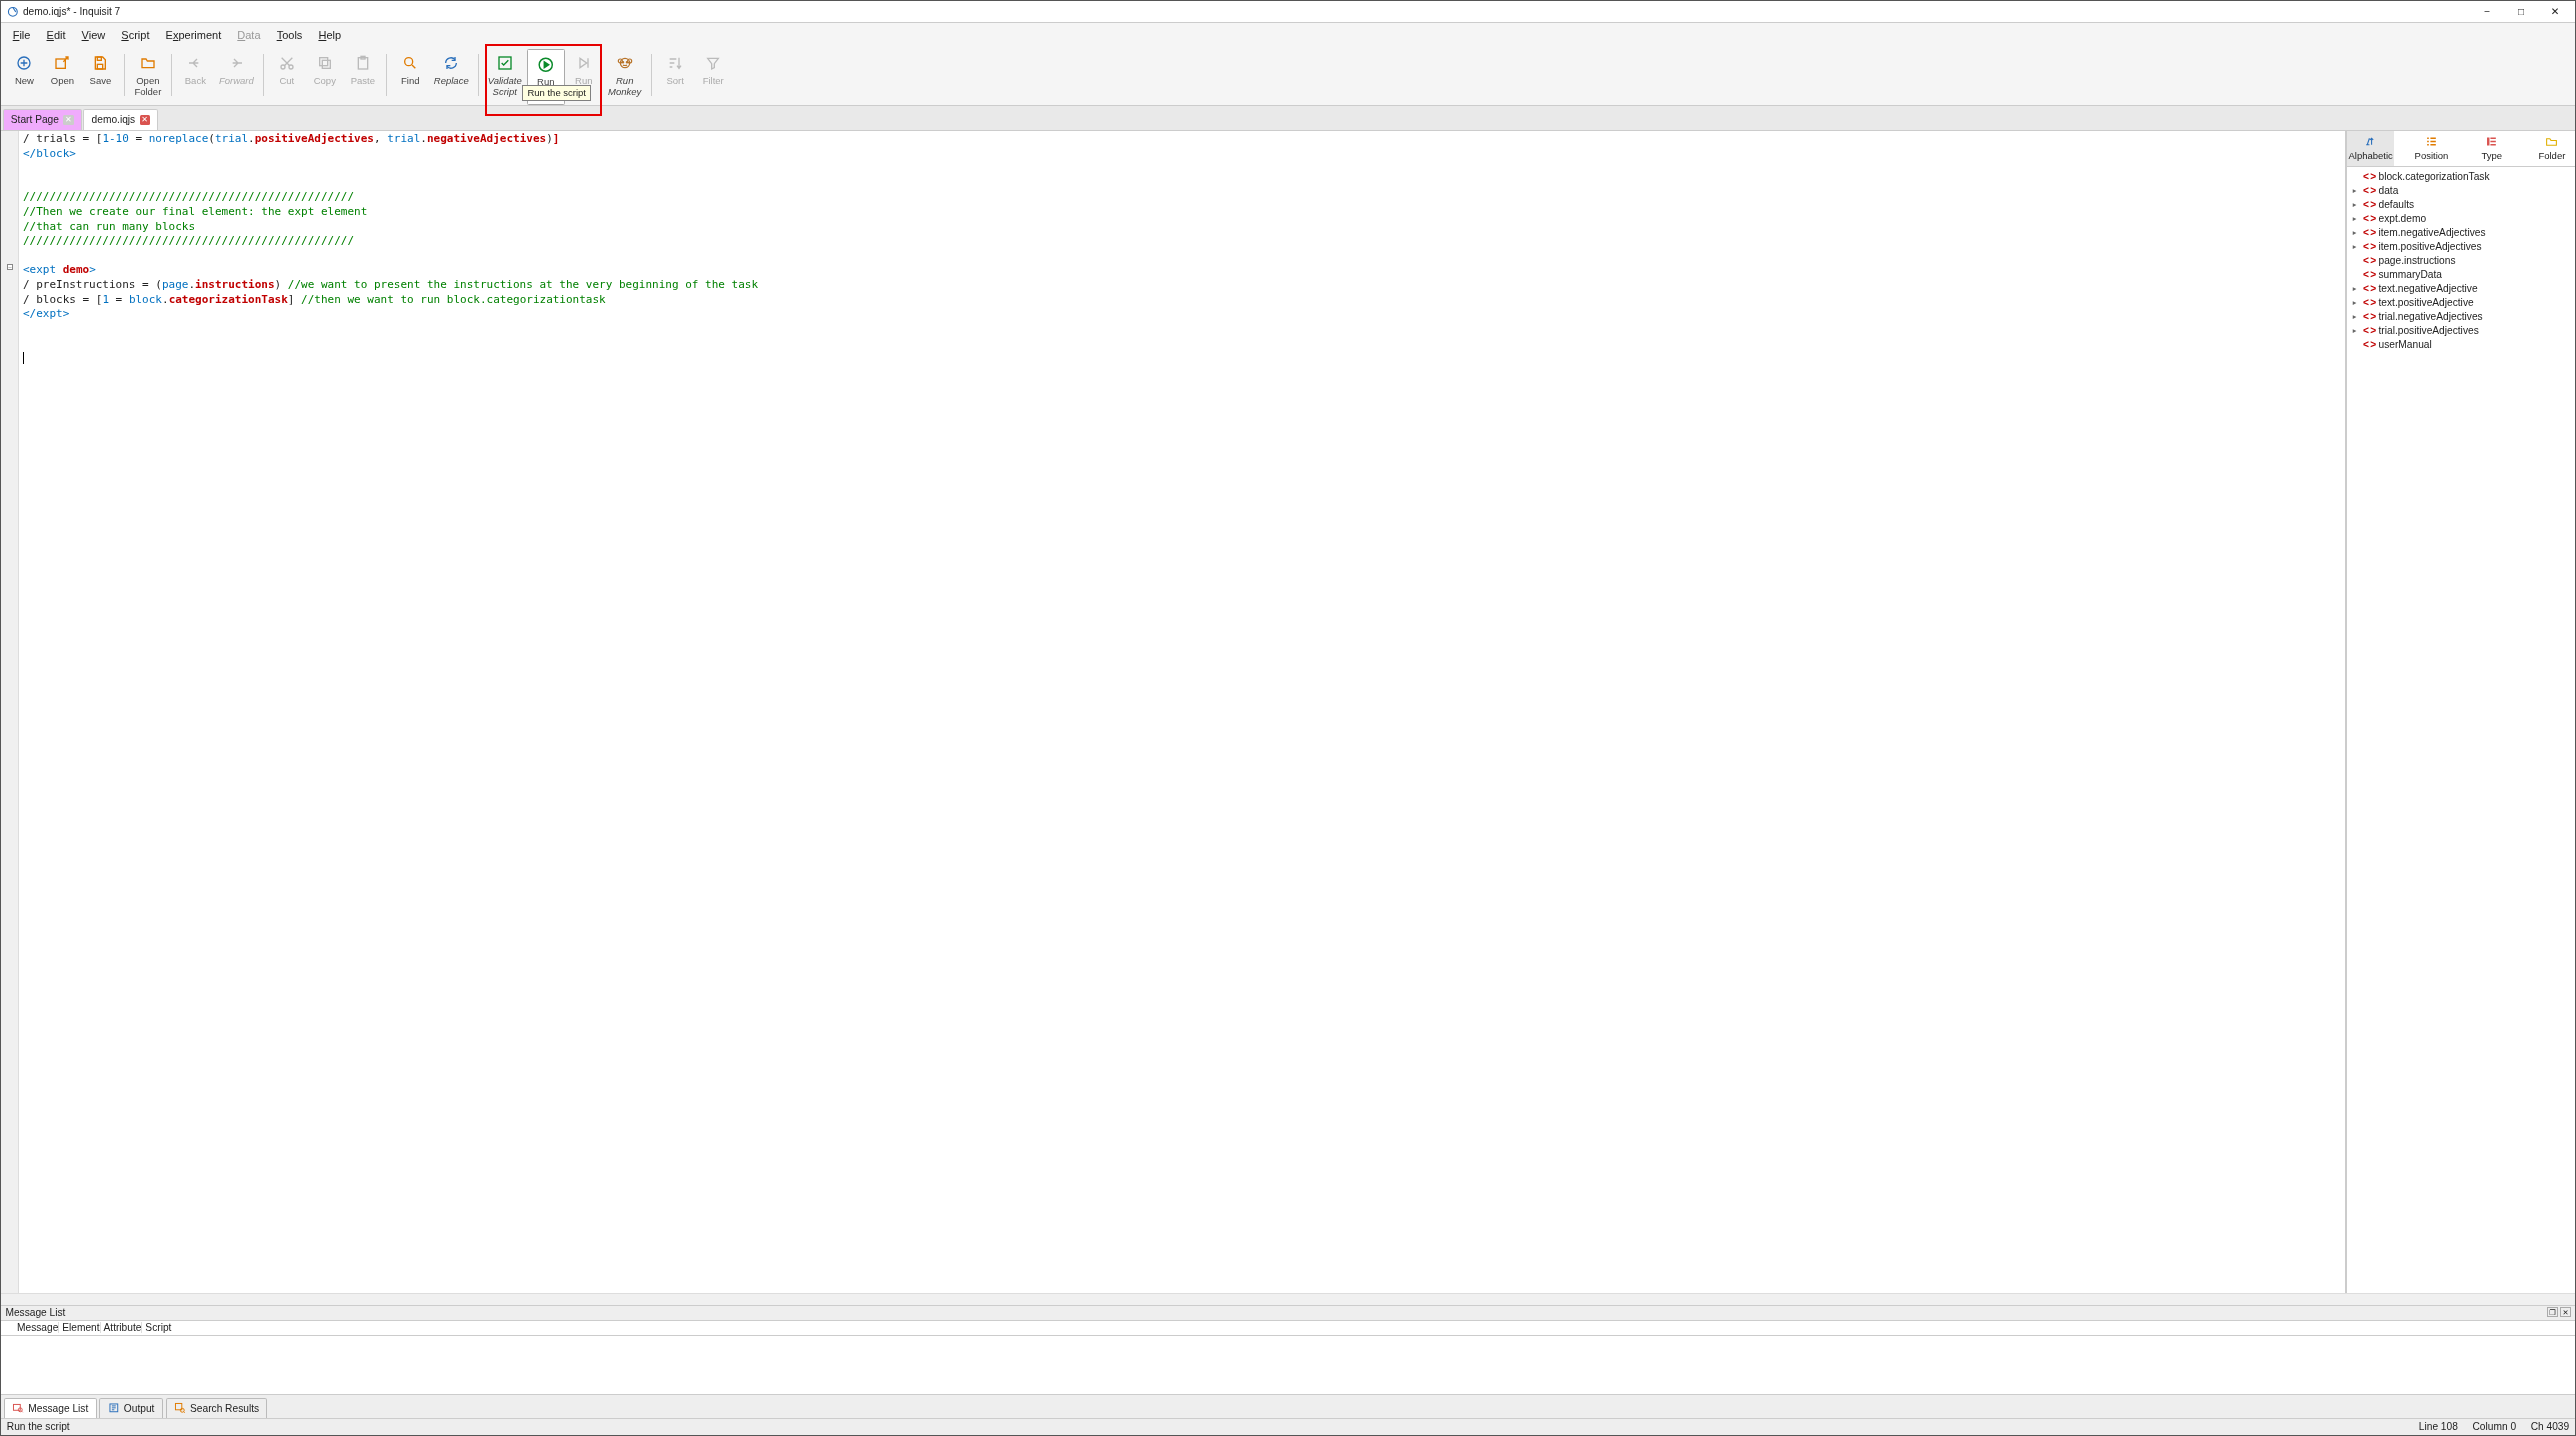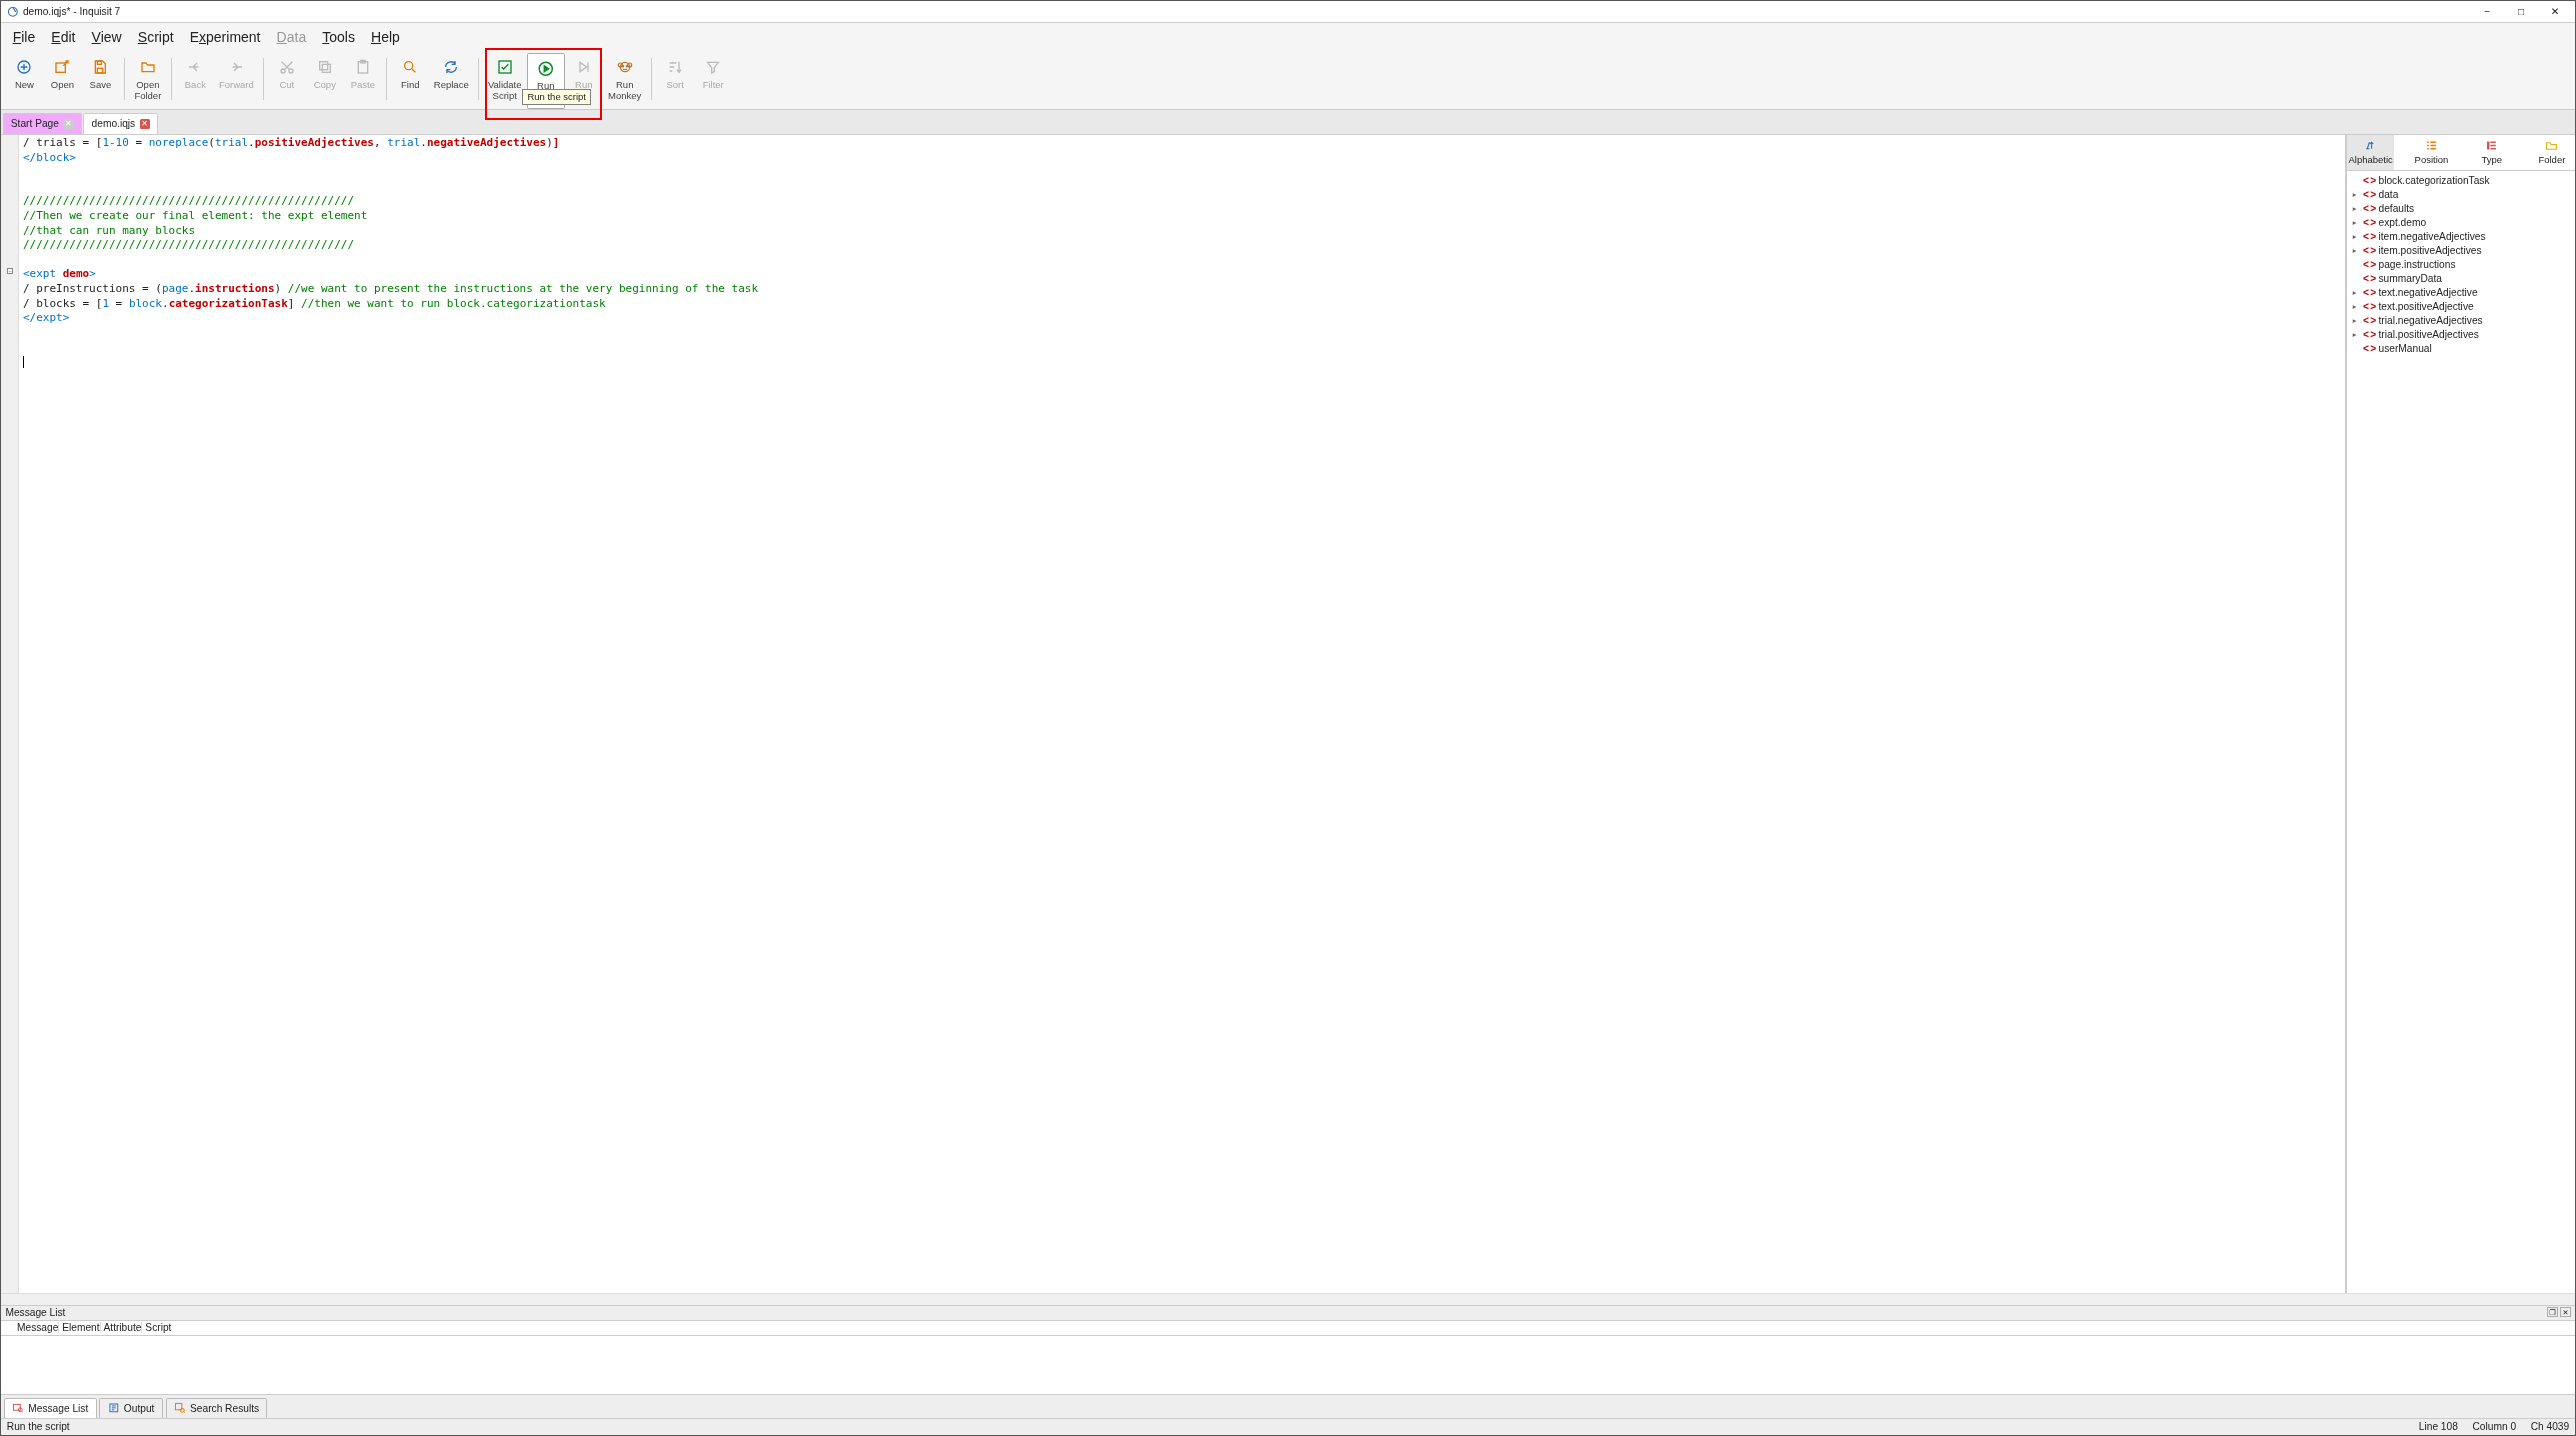--- a/index.html
+++ b/index.html
@@ -33,21 +33,21 @@
   .app-icon { width: 11.7px; height: 11.7px; display:inline-flex;align-items:center;justify-content:center;}
   .win-controls { display: flex; gap: 0; }
   .win-btn { width: 34px; height: 20.4px; display:flex; align-items:center; justify-content:center; font-size:10.2px; }
 
   
   .menubar {
     display: flex;
     gap: 1.5px;
     padding: 2.9px 4.4px;
     background: #f5f5f5;
-    font-size: 14px;
+    font-size: 11px;
   }
   .menubar .menu-item {
     padding: 2.9px 7.3px;
     cursor: default;
   }
   .menubar .menu-item.disabled { color: #999; }
   .menubar .menu-item .ul { text-decoration: underline; }
 
   
   .toolbar {
@@ -63,21 +63,21 @@
     flex-direction: column;
     align-items: center;
     justify-content: flex-start;
     width: 38px;
     padding: 4.4px 1.5px 7.3px 1.5px;
     font-size: 9.5px;
     color: #444;
     cursor: default;
     position: relative;
   }
-  .tool-btn.wide { width: 44px; }
+  .tool-btn.wide { width: 44px; font-style: italic; }
   .tool-btn.disabled { color:#aaa; }
   .tool-btn .ticon { height: 19px; display:flex; align-items:center; justify-content:center; margin-bottom:2.9px;}
   .tool-btn .tlabel { text-align:center; line-height:1.15; }
   .tool-sep { width:0.7px; background:#ccc; margin: 4.4px 4.4px 8.7px 4.4px;}
   .tool-btn.pressed { border:0.7px solid #aaa; background:#fff; border-radius:1.5px; }
   .red-box {
     position:absolute;
     border:2.2px solid #e60000;
     left: 484px; top: -2.2px;
     width: 117px; height: 72px;

